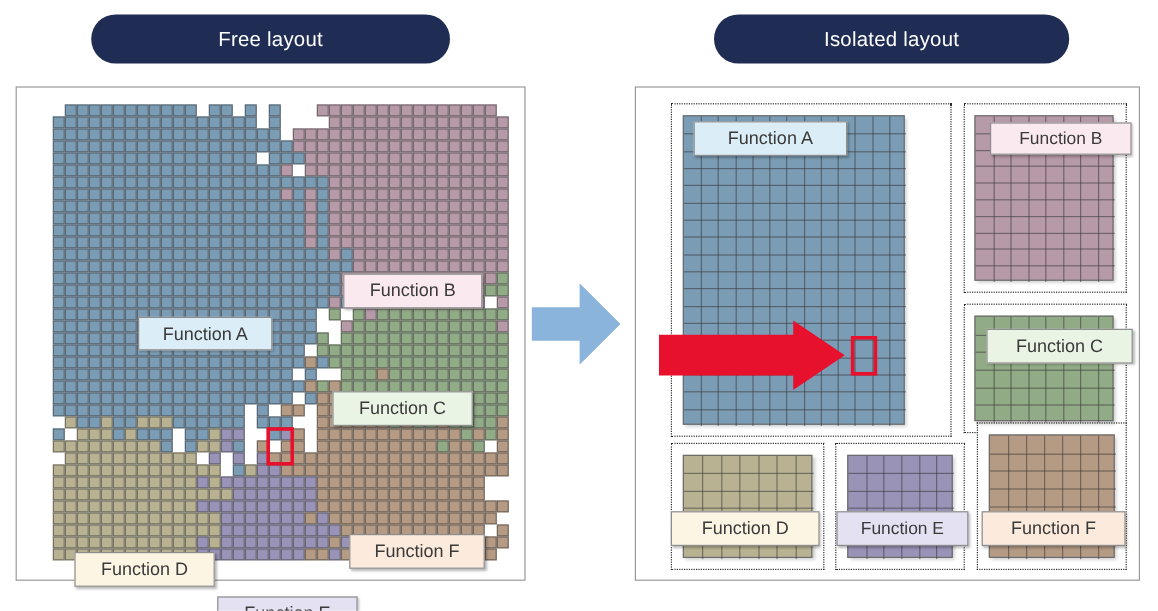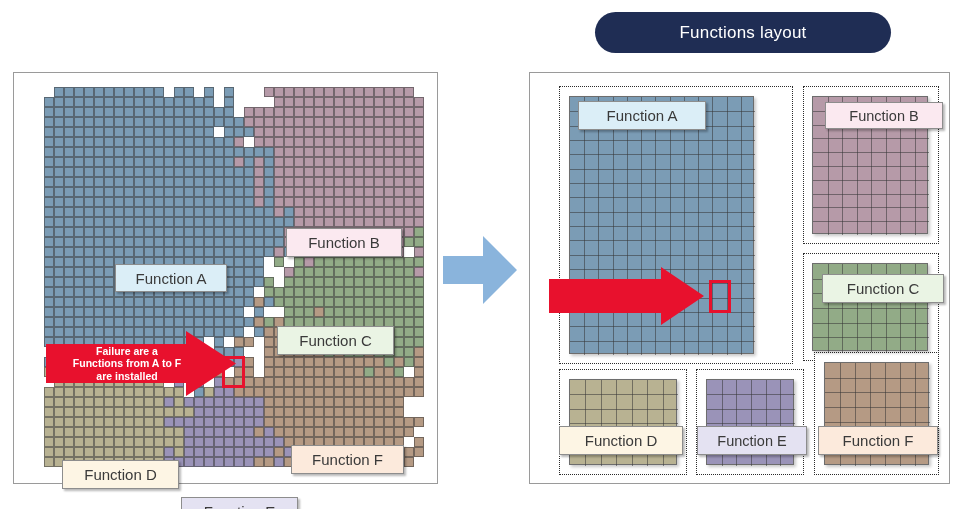--- a/index.html
+++ b/index.html
@@ -101,22 +101,25 @@
   #lbl-c-free{left:263px;top:253px;width:117px;height:29px;background:#eaf4e4;}
   #lbl-d-free{left:48px;top:387px;width:117px;height:29px;background:#fdf5e4;}
   #lbl-e-free{left:167px;top:424px;width:117px;height:29px;background:#e4e2f2;}
   #lbl-f-free{left:277px;top:372px;width:113px;height:29px;background:#fceadc;}
 </style>
 </head>
 <body>
 
 <div class="stage">
 
+  <div class="pill" id="pill-free">
+    <span>Free layout</span>
+  </div>
   <div class="pill" id="pill-iso">
-    <span>Functions layout</span>
+    <span>Isolated layout</span>
   </div>
 
   <div class="panel" id="panel-free">
     <div id="mosaic">
         <div class="cell" style="left: 10px; top: 0px; background: rgb(123, 156, 181);"></div>
         <div class="cell" style="left: 20px; top: 0px; background: rgb(123, 156, 181);"></div>
         <div class="cell" style="left: 30px; top: 0px; background: rgb(123, 156, 181);"></div>
         <div class="cell" style="left: 40px; top: 0px; background: rgb(123, 156, 181);"></div>
         <div class="cell" style="left: 50px; top: 0px; background: rgb(123, 156, 181);"></div>
         <div class="cell" style="left: 60px; top: 0px; background: rgb(123, 156, 181);"></div>
@@ -1515,30 +1518,20 @@
     </div>
     <div class="flabel" id="lbl-e-free">
       <span>Function E</span>
     </div>
     <div class="flabel" id="lbl-f-free">
       <span>Function F</span>
     </div>
 
     <div class="redbox" id="redbox-free"></div>
 
-    <div class="redarrow" id="redarrow-free">
-      <svg width="190" height="65" viewBox="0 0 190 65">
-        <path d="M0,13 L140,13 L140,0 L190,32.5 L140,65 L140,52 L0,52 Z" fill="#e8112d"></path>
-      </svg>
-      <div class="rtext">
-        <div>Failure are a</div>
-        <div>Functions from A to F</div>
-        <div>are installed</div>
-      </div>
-    </div>
   </div>
 
   <div id="transition-arrow">
     <svg width="74" height="68" viewBox="0 0 74 68">
       <path d="M0,20 L40,20 L40,0 L74,34 L40,68 L40,48 L0,48 Z" fill="#8ab4dc"></path>
     </svg>
   </div>
 
   <div class="panel" id="panel-iso"></div>
 

